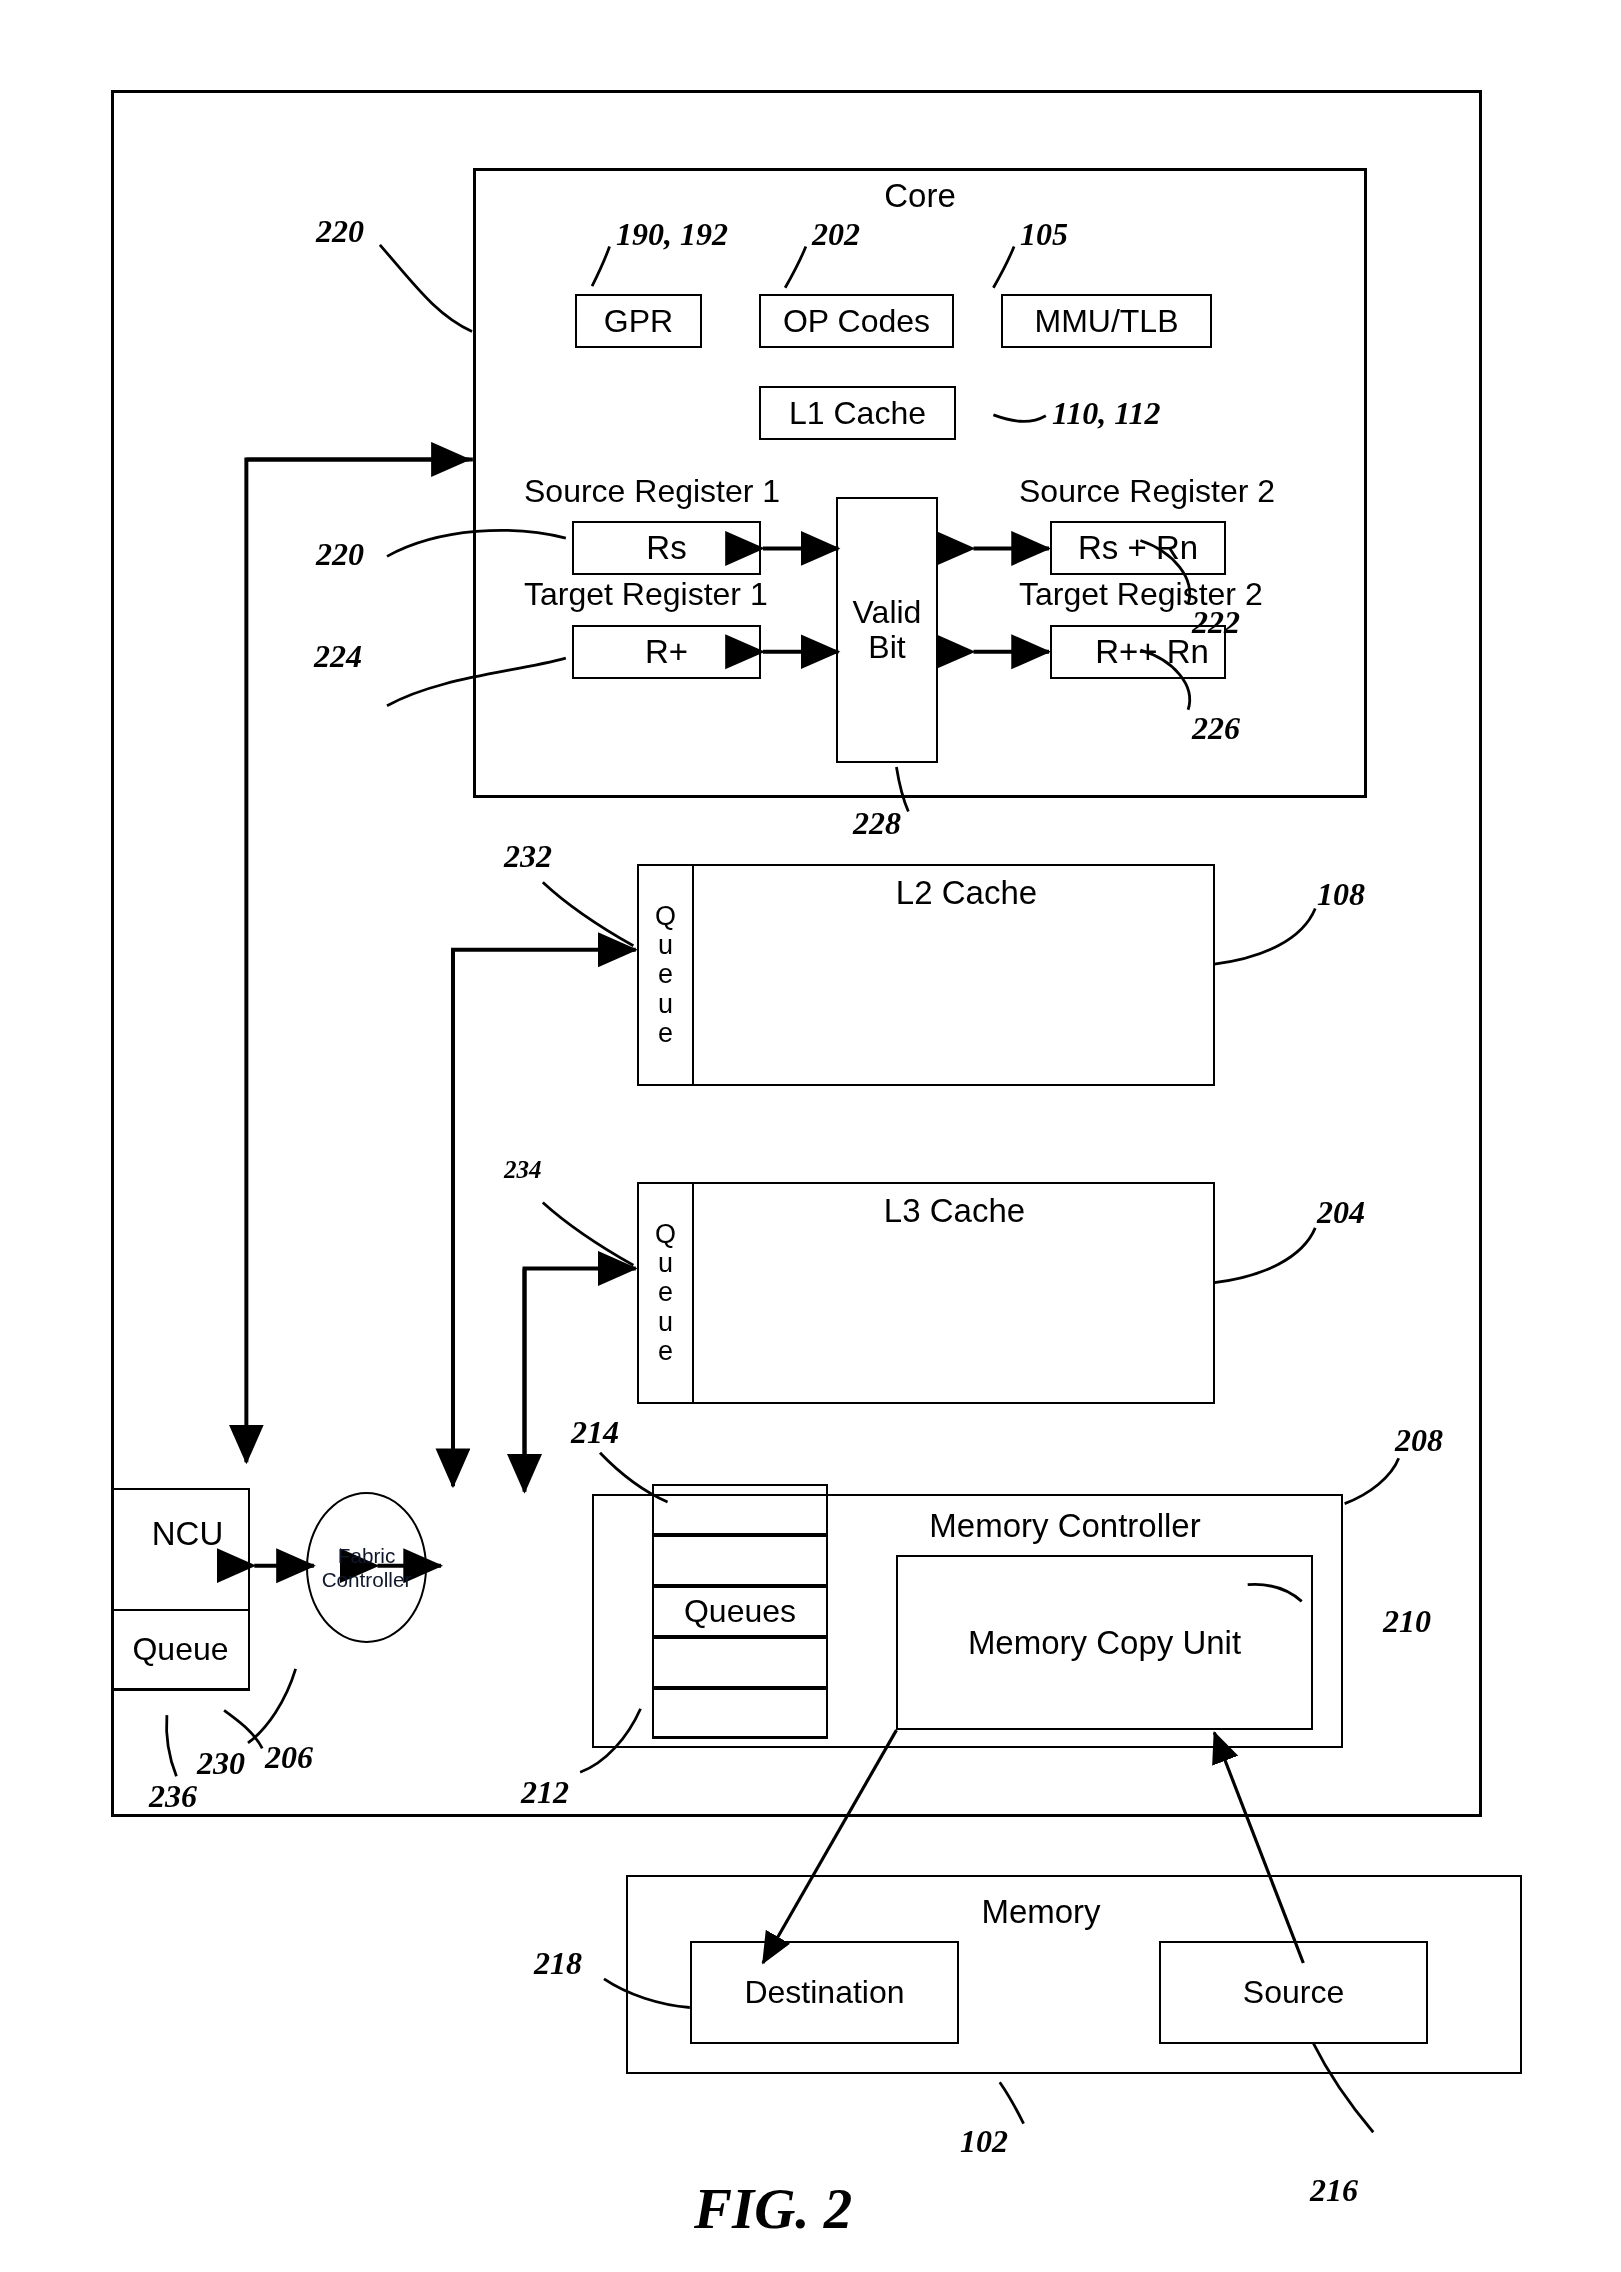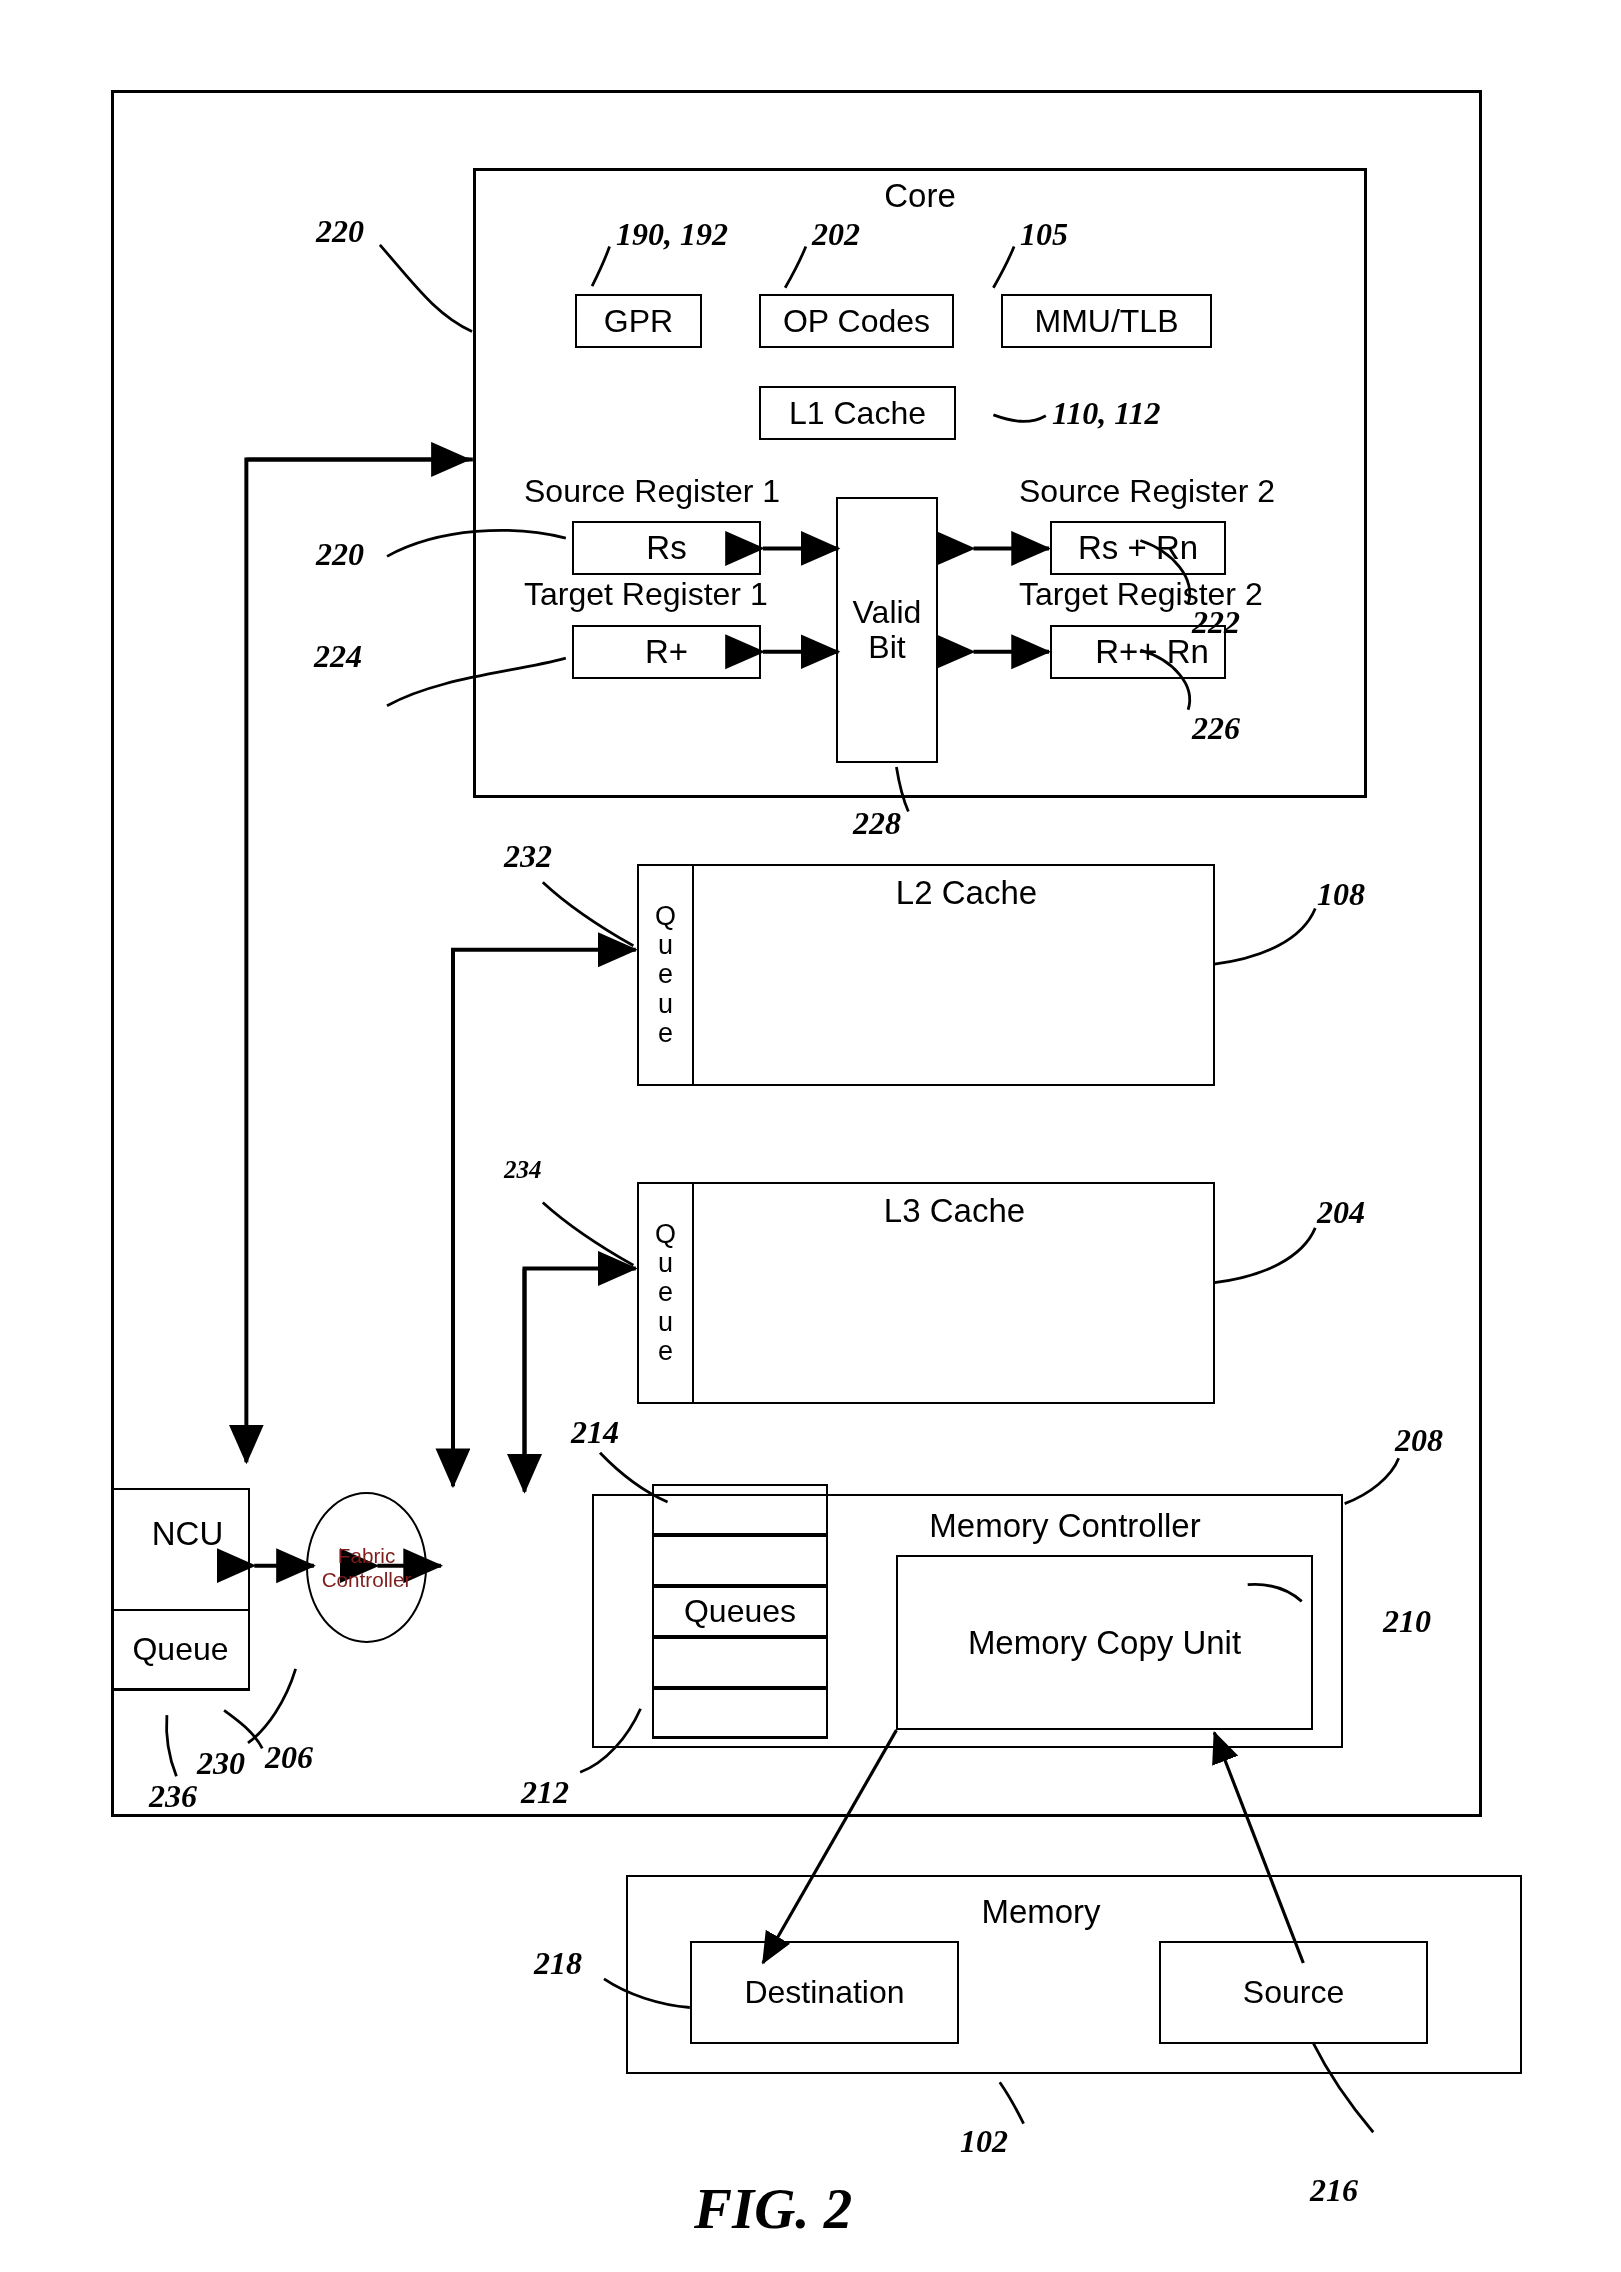--- a/index.html
+++ b/index.html
@@ -78,21 +78,21 @@
     position: absolute;
     border: 2.4px solid #000;
     border-radius: 50%;
     box-sizing: border-box;
     display: flex;
     flex-direction: column;
     align-items: center;
     justify-content: center;
     text-align: center;
     line-height: 1.15;
-    color: #7f1d1d;
+    color: #0f172a;
     background: transparent;
   }
 </style>
 </head>
 <body>
 
 <div id="page">
 
   <svg id="svg-layer" viewBox="0 0 2041 2860" xmlns="http://www.w3.org/2000/svg">
     <defs>

